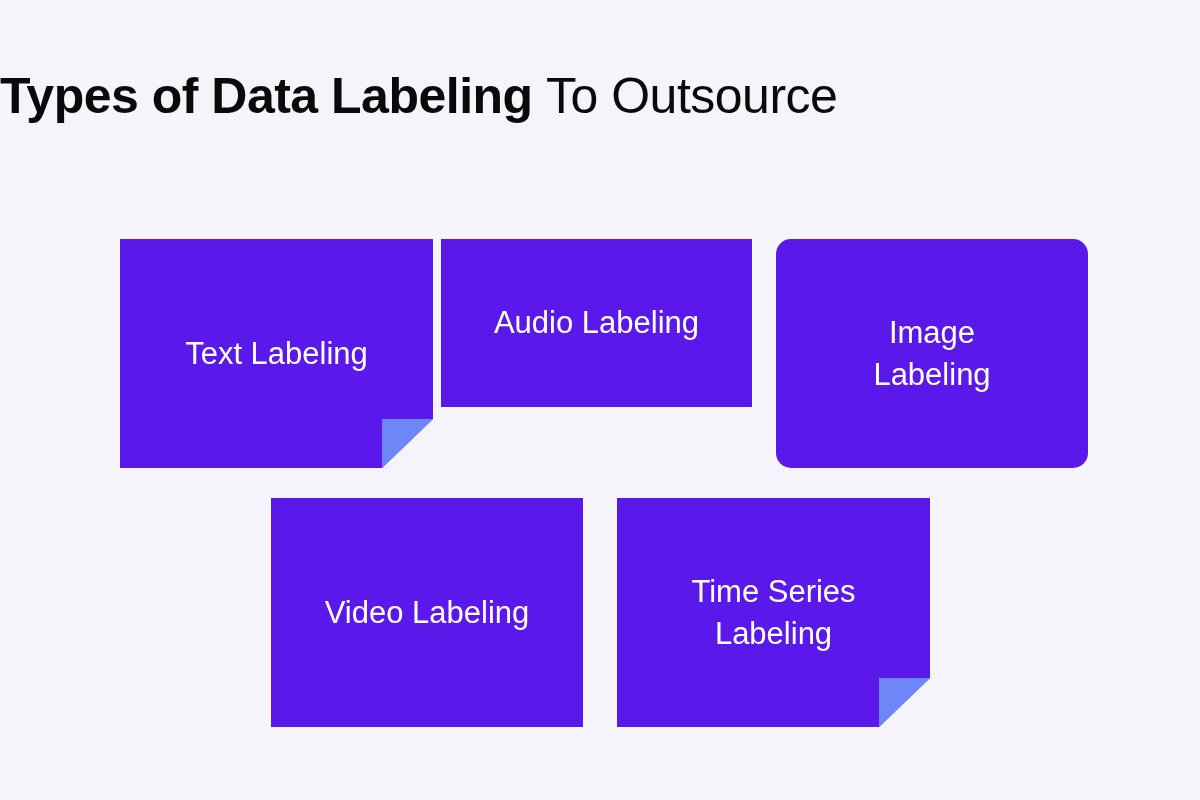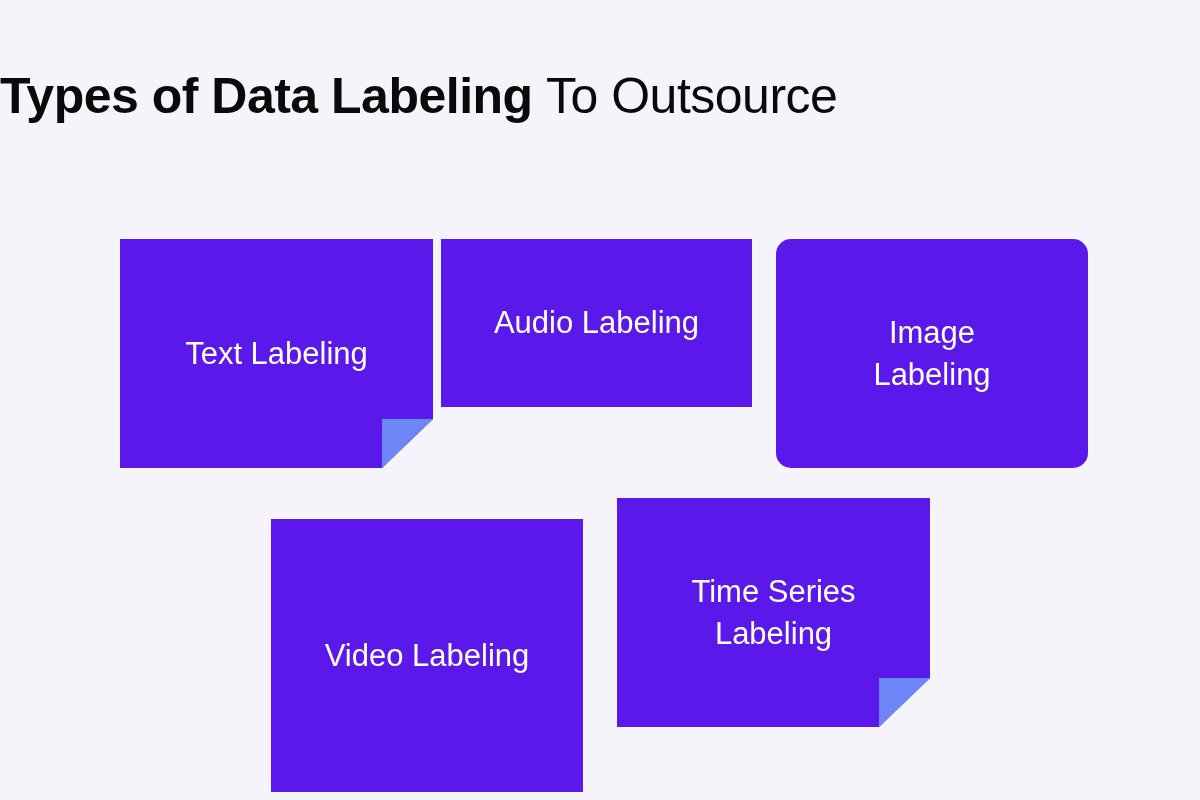--- a/index.html
+++ b/index.html
@@ -60,21 +60,21 @@
 </div>
 
 <div class="card" style="left:441px; top:239px; width:311px; height:168px;">
   <span class="label">Audio Labeling</span>
 </div>
 
 <div class="card" style="left:776px; top:239px; width:312px; height:229px; padding:0 70px;border-radius:15px;">
   <span class="label">Image Labeling</span>
 </div>
 
-<div class="card" style="left:271px; top:498px; width:312px; height:273px;margin-top:21px;">
+<div class="card" style="left:271px; top:498px; width:312px; height:229px;">
   <span class="label">Video Labeling</span>
 </div>
 
 <div class="card" style="left:604px; top:498px; width:313px; height:229px; padding:0 50px;margin-left:13px;">
   <span class="label">Time Series Labeling</span>
   <div class="fold">
     <svg viewBox="0 0 51 49" preserveAspectRatio="none">
       <polygon points="0,49 51,0 51,49" fill="#F5F4FA"></polygon>
       <polygon points="0,0 51,0 0,49" fill="#6E87F8"></polygon>
     </svg>

